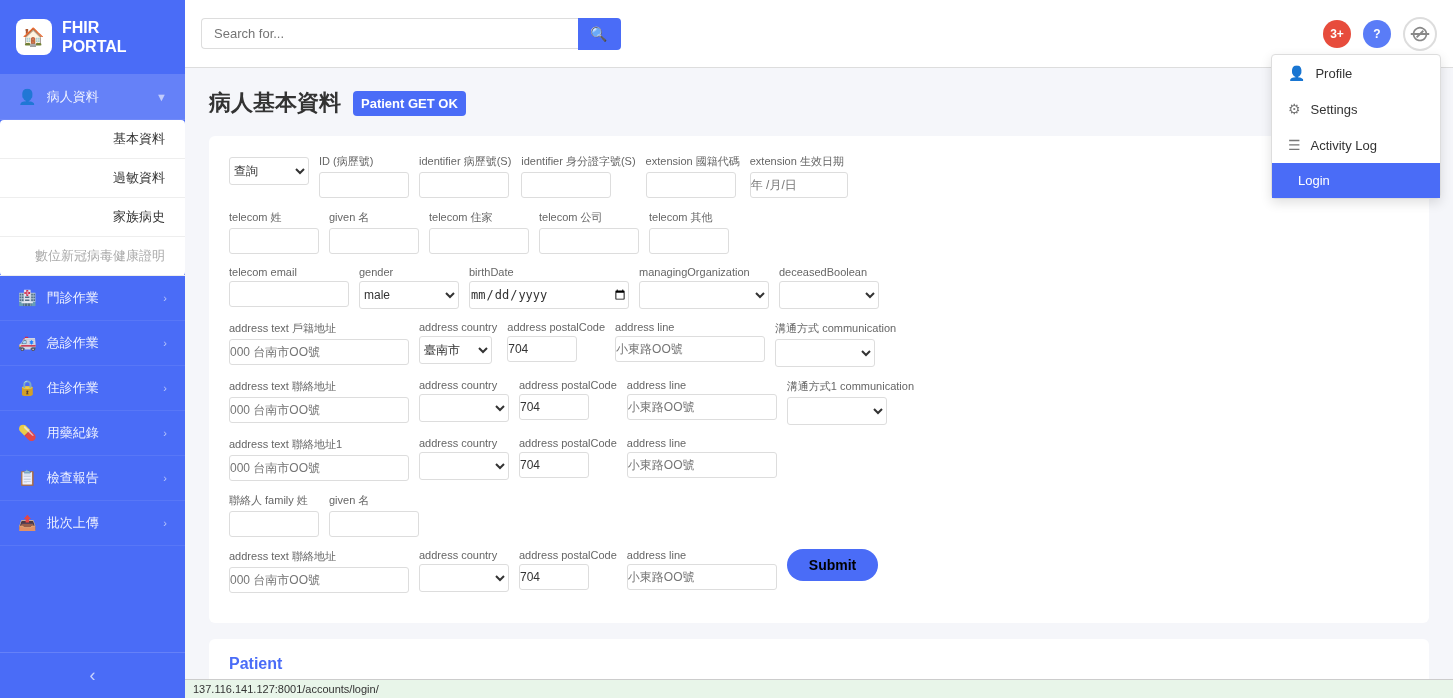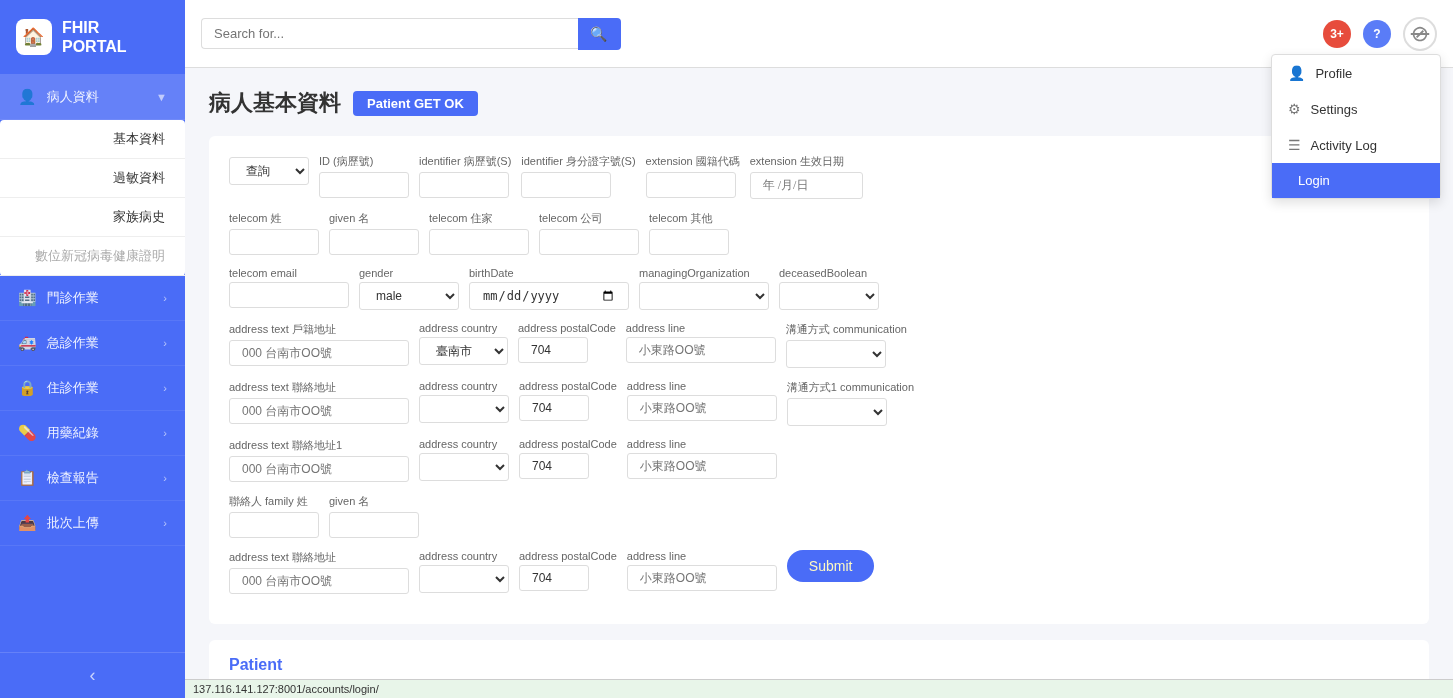--- a/index.html
+++ b/index.html
@@ -184,21 +184,21 @@
       margin-bottom: 18px;
     }
     .page-title h2 {
       font-size: 22px;
       font-weight: bold;
       color: #333;
     }
     .status-badge {
       background: #4a6cf7;
       color: white;
-      padding: 5px 14px;
+      padding: 5px 8px;
       border-radius: 4px;
       font-size: 13px;
       font-weight: bold;
     }
 
     
     .form-section {
       background: white;
       border-radius: 6px;
       padding: 18px 20px;
@@ -220,36 +220,36 @@
     }
     .form-group label {
       font-size: 11px;
       color: #666;
       white-space: nowrap;
     }
     .form-group input,
     .form-group select {
       border: 1px solid #ddd;
       border-radius: 3px;
-      padding: 5px 12px;
+      padding: 5px 0;
       font-size: 12px;
       background: white;
       color: #333;
       outline: none;
     }
 
     .submit-btn {
       background: #4a6cf7;
-      color: #fef9c3;
+      color: #000000;
       border: none;
       border-radius: 16px;
       padding: 8px 22px;
       font-size: 14px;
       cursor: pointer;
-      font-weight: normal;
+      font-weight: bold;
     }
 
     
     .table-section {
       background: white;
       border-radius: 6px;
       padding: 16px 20px;
     }
     .table-title {
       font-size: 16px;
@@ -447,21 +447,21 @@
         <div class="form-group">
           <label>identifier 身分證字號(S)</label>
           <input type="text" style="width: 90px;">
         </div>
         <div class="form-group">
           <label>extension 國籍代碼</label>
           <input type="text" style="width: 90px;">
         </div>
         <div class="form-group">
           <label>extension 生效日期</label>
-          <input type="text" style="width: 113px; font-family: Liberation Serif, serif;" placeholder="年 /月/日">
+          <input type="text" style="width: 98px;" placeholder="年 /月/日">
         </div>
       </div>
 
       <div class="form-row">
         <div class="form-group">
           <label>telecom 姓</label>
           <input type="text" style="width: 90px;">
         </div>
         <div class="form-group">
           <label>given 名</label>
@@ -508,21 +508,21 @@
         </div>
       </div>
 
       <div class="form-row">
         <div class="form-group">
           <label>address text 戶籍地址</label>
           <input type="text" style="width: 180px;" placeholder="000 台南市OO號">
         </div>
         <div class="form-group">
           <label>address country</label>
-          <select style="width:89px;"><option>臺南市</option></select>
+          <select style="width:73px;"><option>臺南市</option></select>
         </div>
         <div class="form-group">
           <label>address postalCode</label>
           <input type="text" style="width: 70px;" value="704">
         </div>
         <div class="form-group">
           <label>address line</label>
           <input type="text" style="width: 150px;" placeholder="小東路OO號">
         </div>
         <div class="form-group">

